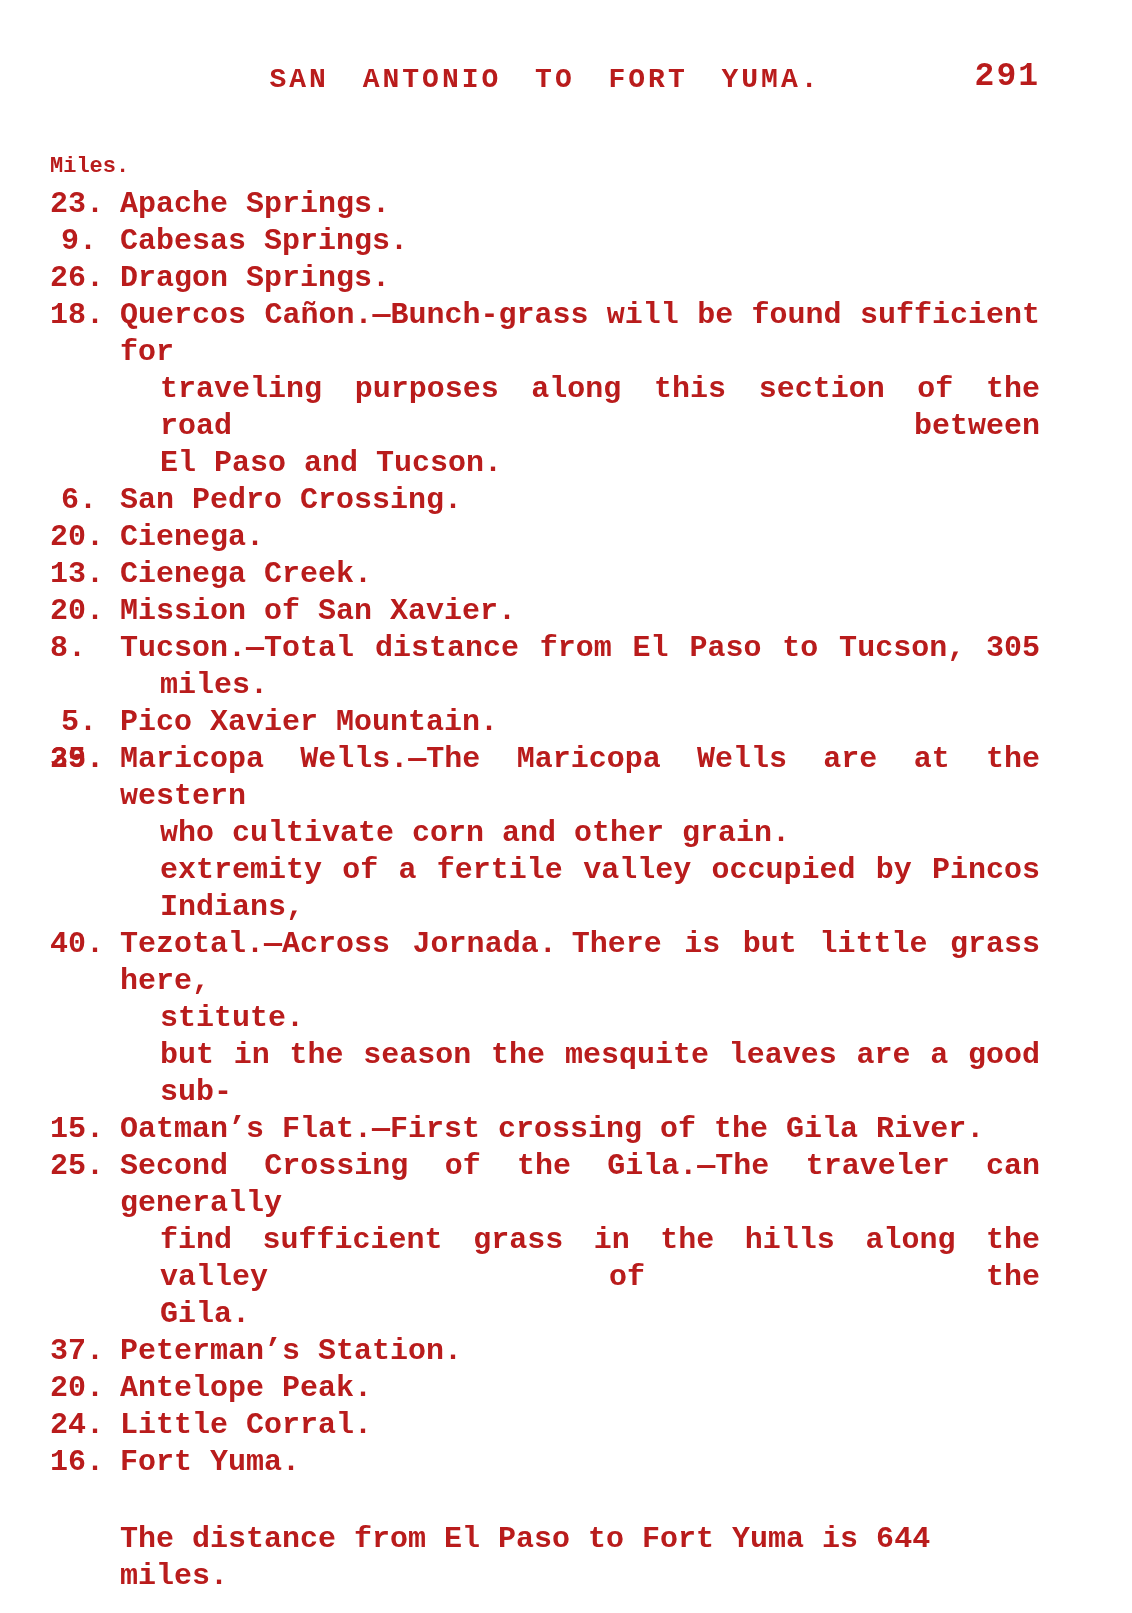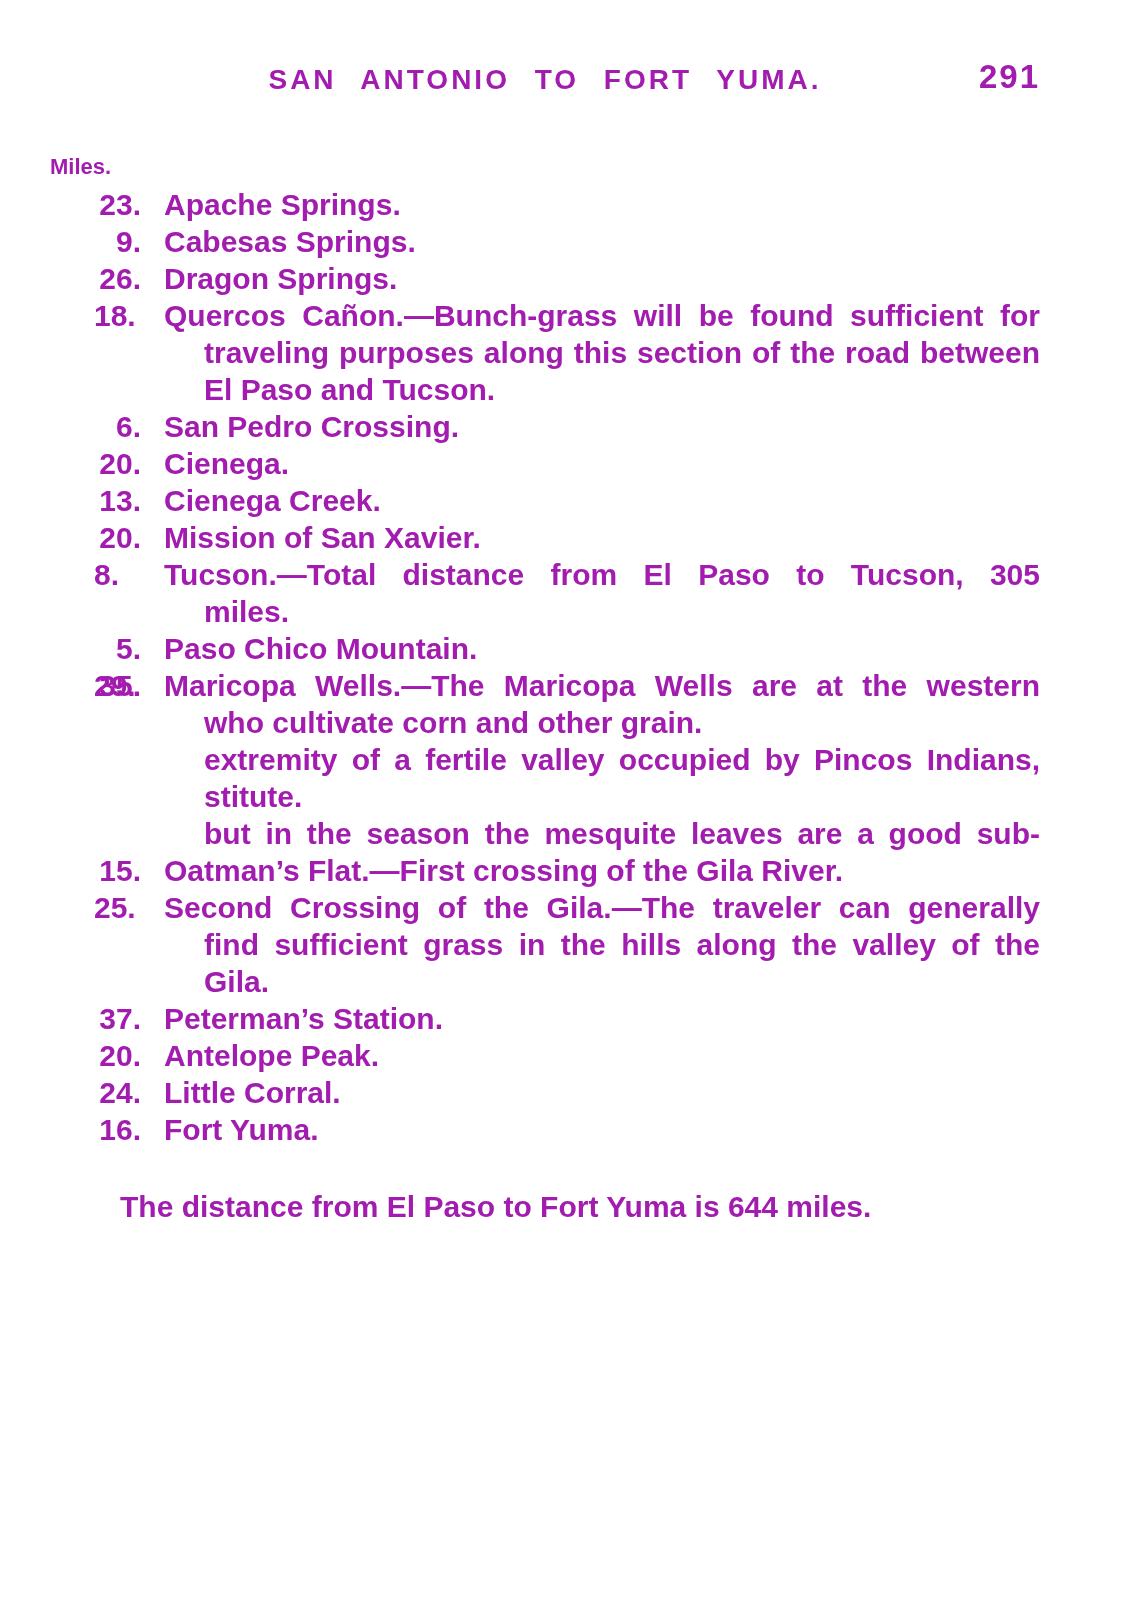--- a/index.html
+++ b/index.html
@@ -2,22 +2,22 @@
 <html><head>
 <meta charset="utf-8">
 <style>
   html, body { margin: 0; padding: 0; background: #e8e8e8; }
   .page {
     position: relative;
     width: 1132px;
     height: 1613px;
     margin: 0 auto;
     background: #ffffff;
-    color: #a21caf;
-    font-family: Liberation Sans, sans-serif;
+    color: #b91c1c;
+    font-family: Liberation Mono, monospace;
     font-weight: 700;
     overflow: hidden;
   }
   .content {
     position: absolute;
     left: 50px;
     top: 60px;
     width: 990px;
   }
   .header {
@@ -42,21 +42,20 @@
   }
   .miles-label {
     margin-top: 56px;
     font-size: 22px;
     line-height: 22px;
   }
   .list {
     margin-top: 8px;
     font-size: 30px;
     line-height: 37px;
-    margin-left: 44px;
   }
   .line {
     position: relative;
     padding-left: 70px;
   }
   .line.cont { padding-left: 110px; }
   .line.fill {
     text-align: justify;
     text-align-last: justify;
   }
@@ -121,34 +120,35 @@
   <div class="entry">
           <div class="line"><span class="num">20.</span><span>Mission of San Xavier.</span></div>
         </div>
 
   <div class="entry">
           <div class="line fill"><span class="num">8.</span><span>Tucson.—Total distance from El Paso to Tucson, 305</span></div>
           <div class="line cont">miles.</div>
         </div>
 
   <div class="entry">
-          <div class="line"><span class="num">5.</span><span>Paso Chico Mountain.</span></div>
+          <div class="line"><span class="num">5.</span><span>Pico Xavier Mountain.</span></div>
         </div>
 
   <div class="entry">
           <div class="line"><span class="num">35.</span></div>
         </div>
 
   <div class="entry">
           <div class="line fill"><span class="num">29.</span><span>Maricopa Wells.—The Maricopa Wells are at the western</span></div>
           <div class="line cont">who cultivate corn and other grain.</div>
           <div class="line cont fill">extremity of a fertile valley occupied by Pincos Indians,</div>
         </div>
 
   <div class="entry">
+          <div class="line fill"><span class="num">40.</span><span>Tezotal.—Across Jornada. There is but little grass here,</span></div>
           <div class="line cont">stitute.</div>
           <div class="line cont fill">but in the season the mesquite leaves are a good sub-</div>
         </div>
 
 
   <div class="entry">
           <div class="line"><span class="num">15.</span><span>Oatman’s Flat.—First crossing of the Gila River.</span></div>
         </div>
 
   <div class="entry">

